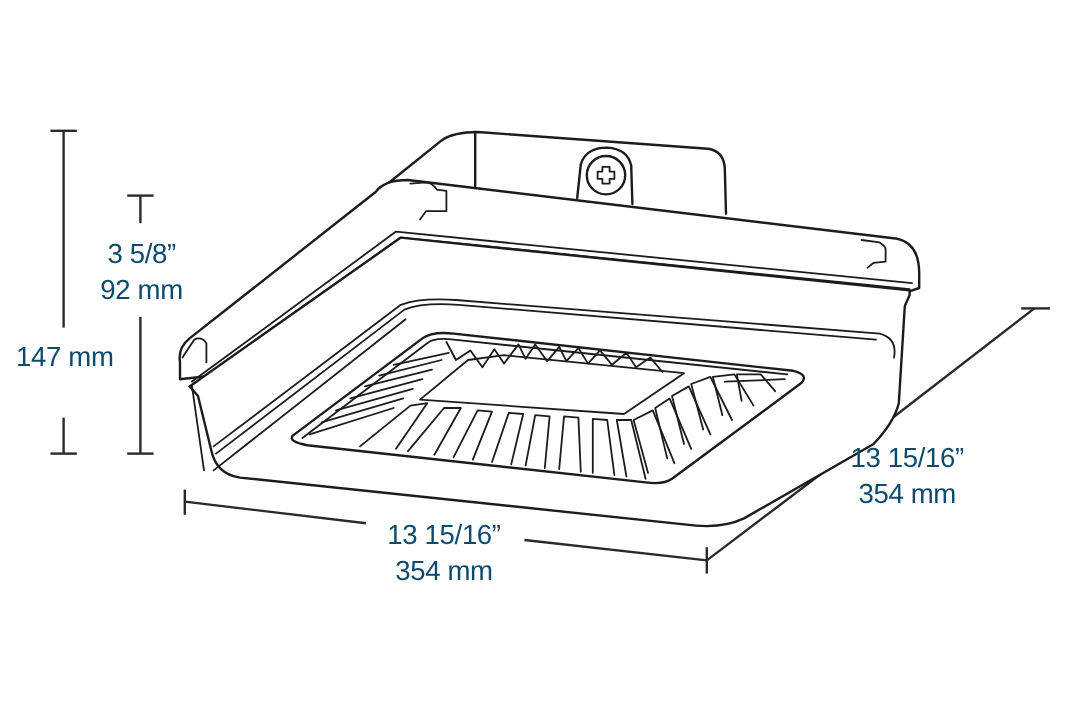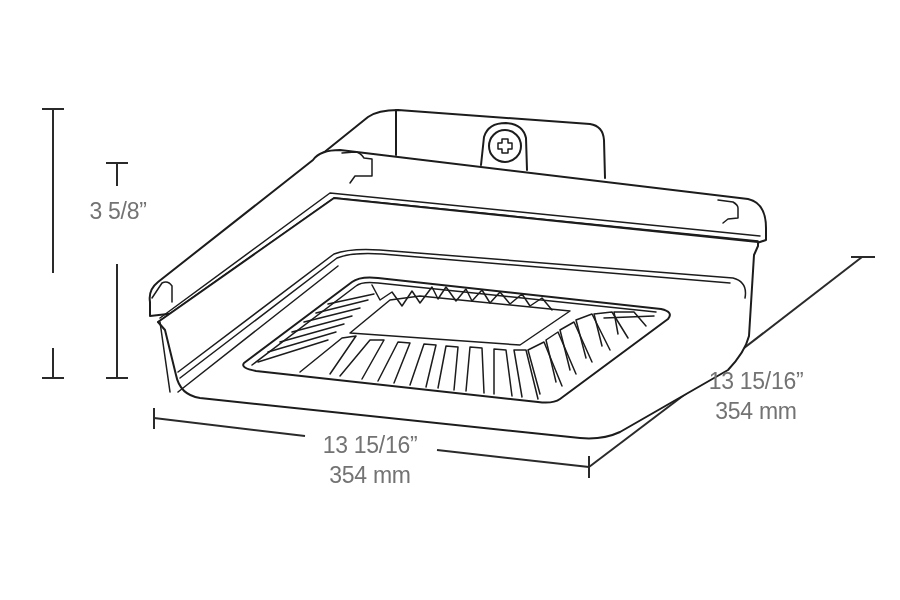--- a/index.html
+++ b/index.html
@@ -3,21 +3,21 @@
 <meta charset="utf-8">
 <style>
   html, body { margin: 0; padding: 0; background: #ffffff; }
   body { width: 900px; height: 600px; position: relative; overflow: hidden; }
   svg { position: absolute; left: 0; top: 0; }
   .dim-label {
     position: absolute;
     font-family: "Liberation Sans", "DejaVu Sans", sans-serif;
     font-size: 23px;
     font-weight: 300;
-    color: #737373;
+    color: #0c4a6e;
     line-height: 30px;
     text-align: center;
     white-space: nowrap;
     letter-spacing: -0.3px;
   }
   .dim-label span { display: block; }
   .ln { fill: none; stroke: #1c1c1c; stroke-width: 2; stroke-linejoin: round; stroke-linecap: round; }
   .ln-thin { fill: none; stroke: #1c1c1c; stroke-width: 1.5; stroke-linejoin: round; stroke-linecap: round; }
   .dim { fill: none; stroke: #2a2a2a; stroke-width: 2; }
   .fill-w { fill: #ffffff; }
@@ -118,24 +118,26 @@
       <path class="ln-thin" d="M570,370 L560,330 L574,322 L592,362"></path>
       <path class="ln-thin" d="M586,358 L576,320 L592,314 L610,350"></path>
       <path class="ln-thin" d="M602,346 L594,314 L612,312 L628,338"></path>
       <path class="ln-thin" d="M618,334 L614,312 L634,312 L646,326"></path>
       <line class="ln-thin" x1="604" y1="318" x2="654" y2="316"></line>
     </g>
   </g>
 </svg>
 
 <div class="dim-label" style="left:4px; top:282px; width:100px;">
+  <span>147 mm</span>
 </div>
 
 <div class="dim-label" style="left:68px; top:196px; width:100px;">
   <span>3 5/8”</span>
+  <span>92 mm</span>
 </div>
 
 <div class="dim-label" style="left:310px; top:430px; width:120px;">
   <span>13 15/16”</span>
   <span>354 mm</span>
 </div>
 
 <div class="dim-label" style="left:696px; top:366px; width:120px;">
   <span>13 15/16”</span>
   <span>354 mm</span>

